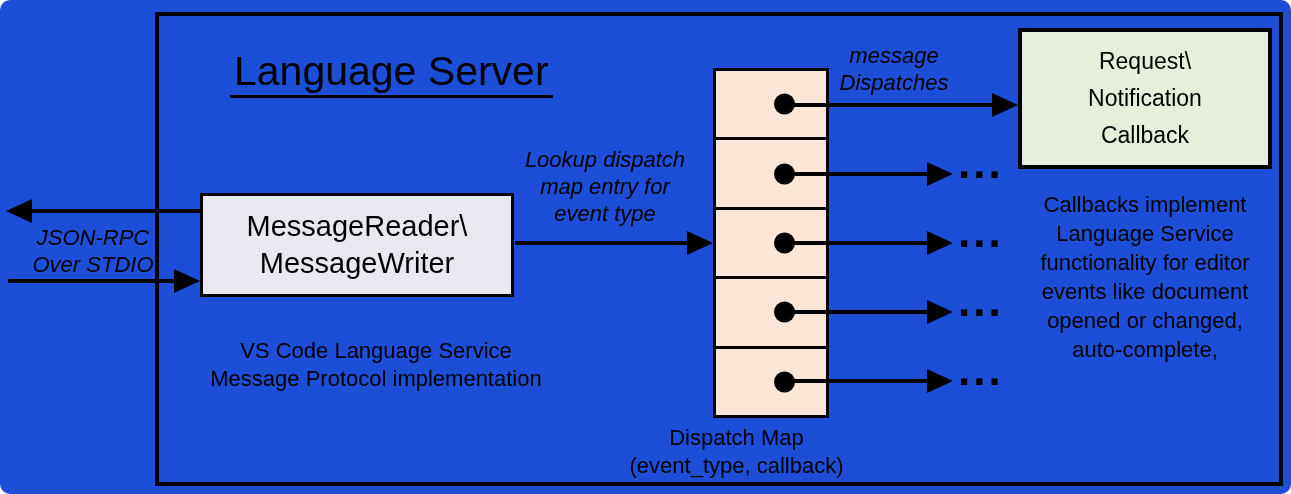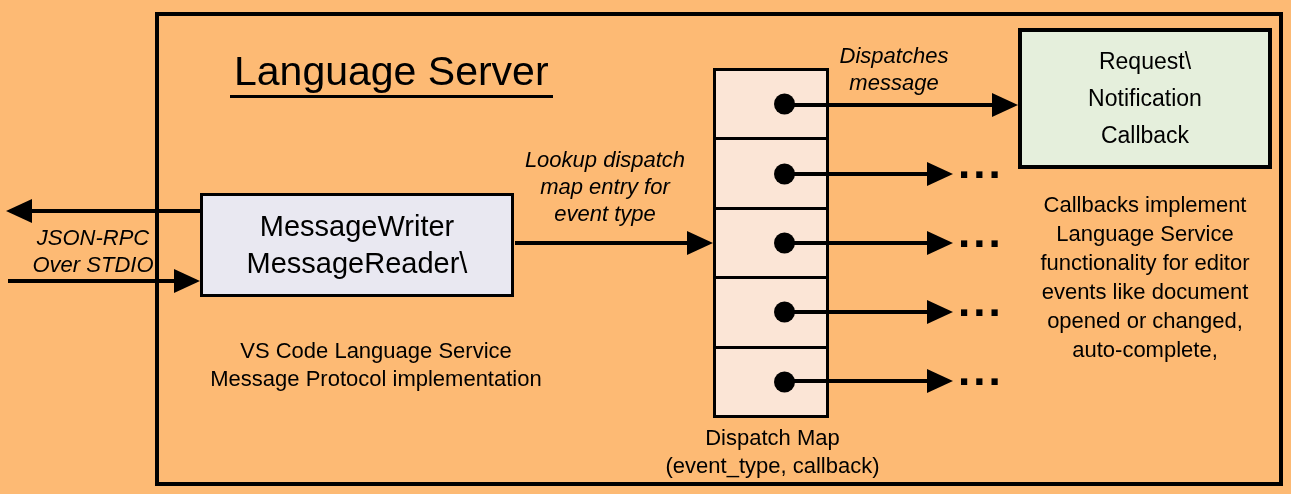--- a/index.html
+++ b/index.html
@@ -1,18 +1,18 @@
 <!DOCTYPE html>
 <html style="--line: #000000; --reader-fill: #E9E8F1; --map-fill: #FBE5D6; --callback-fill: #E5EFDC;"><head>
 <meta charset="utf-8">
 <style>
   html,body { margin:0; padding:0; background:#ffffff; }
   .canvas {
-    position:relative; width:1291px; height:494px; background:#fdba74;
-    font-family:"Liberation Sans", sans-serif; color:#000; overflow:hidden;
+    position:relative; width:1291px; height:494px; background:#1d4ed8;
+    font-family:"Liberation Sans", sans-serif; color:#000; overflow:hidden;border-radius:10px;
   }
   .outer {
     position:absolute; left:155px; top:12px; width:1128px; height:474px;
     border:4px solid var(--line, #000); box-sizing:border-box; background:transparent;
   }
   .title {
     position:absolute; left:230px; top:48px; font-size:41px; line-height:46px;
     border-bottom:3px solid var(--line,#000); padding:0 4px 1px 4px; white-space:nowrap;
   }
   .hline { position:absolute; height:4px; background:var(--line,#000); }
@@ -60,22 +60,22 @@
 
   <div class="hline" style="left:8px; top:279px; width:168px;"></div>
   <div class="head-r" style="left:174px; top:269px;"></div>
 
   <div class="inote" style="left:13px; top:224px; width:160px;">
     <div>JSON-RPC</div>
     <div>Over STDIO</div>
   </div>
 
   <div class="node reader-box">
+    <div>MessageReader\</div>
     <div>MessageWriter</div>
-    <div>MessageReader\</div>
   </div>
 
   <div class="cap" style="left:176px; top:309px; width:400px;margin-top:28px;">
     <div>VS Code Language Service</div>
     <div>Message Protocol implementation</div>
   </div>
 
   <div class="hline" style="left:515px; top:241px; width:172px;"></div>
   <div class="head-r" style="left:687px; top:231px;"></div>
 
@@ -116,37 +116,37 @@
 
   <div class="hline" style="left:787px; top:310px; width:140px;"></div>
   <div class="head-r" style="left:927px; top:300px;"></div>
   <div class="dots" style="left:958px; top:279px;">...</div>
 
   <div class="hline" style="left:787px; top:379px; width:140px;"></div>
   <div class="head-r" style="left:927px; top:369px;"></div>
   <div class="dots" style="left:958px; top:348px;">...</div>
 
   <div class="inote" style="left:834px; top:42px; width:120px;">
+    <div>message</div>
     <div>Dispatches</div>
-    <div>message</div>
   </div>
 
   <div class="node callback-box">
     <div>Request\</div>
     <div>Notification</div>
     <div>Callback</div>
   </div>
 
   <div class="note" style="left:1012px; top:190px; width:266px;text-align:center;">
     <div>Callbacks implement</div>
     <div>Language Service</div>
     <div>functionality for editor</div>
     <div>events like document</div>
     <div>opened or changed,</div>
     <div>auto-complete,</div>
   </div>
 
-  <div class="cap" style="left:650px; top:424px; width:245px;">
+  <div class="cap" style="left:614px; top:424px; width:245px;">
     <div>Dispatch Map</div>
     <div>(event_type, callback)</div>
   </div>
 
 </div>
 
 </body></html>

